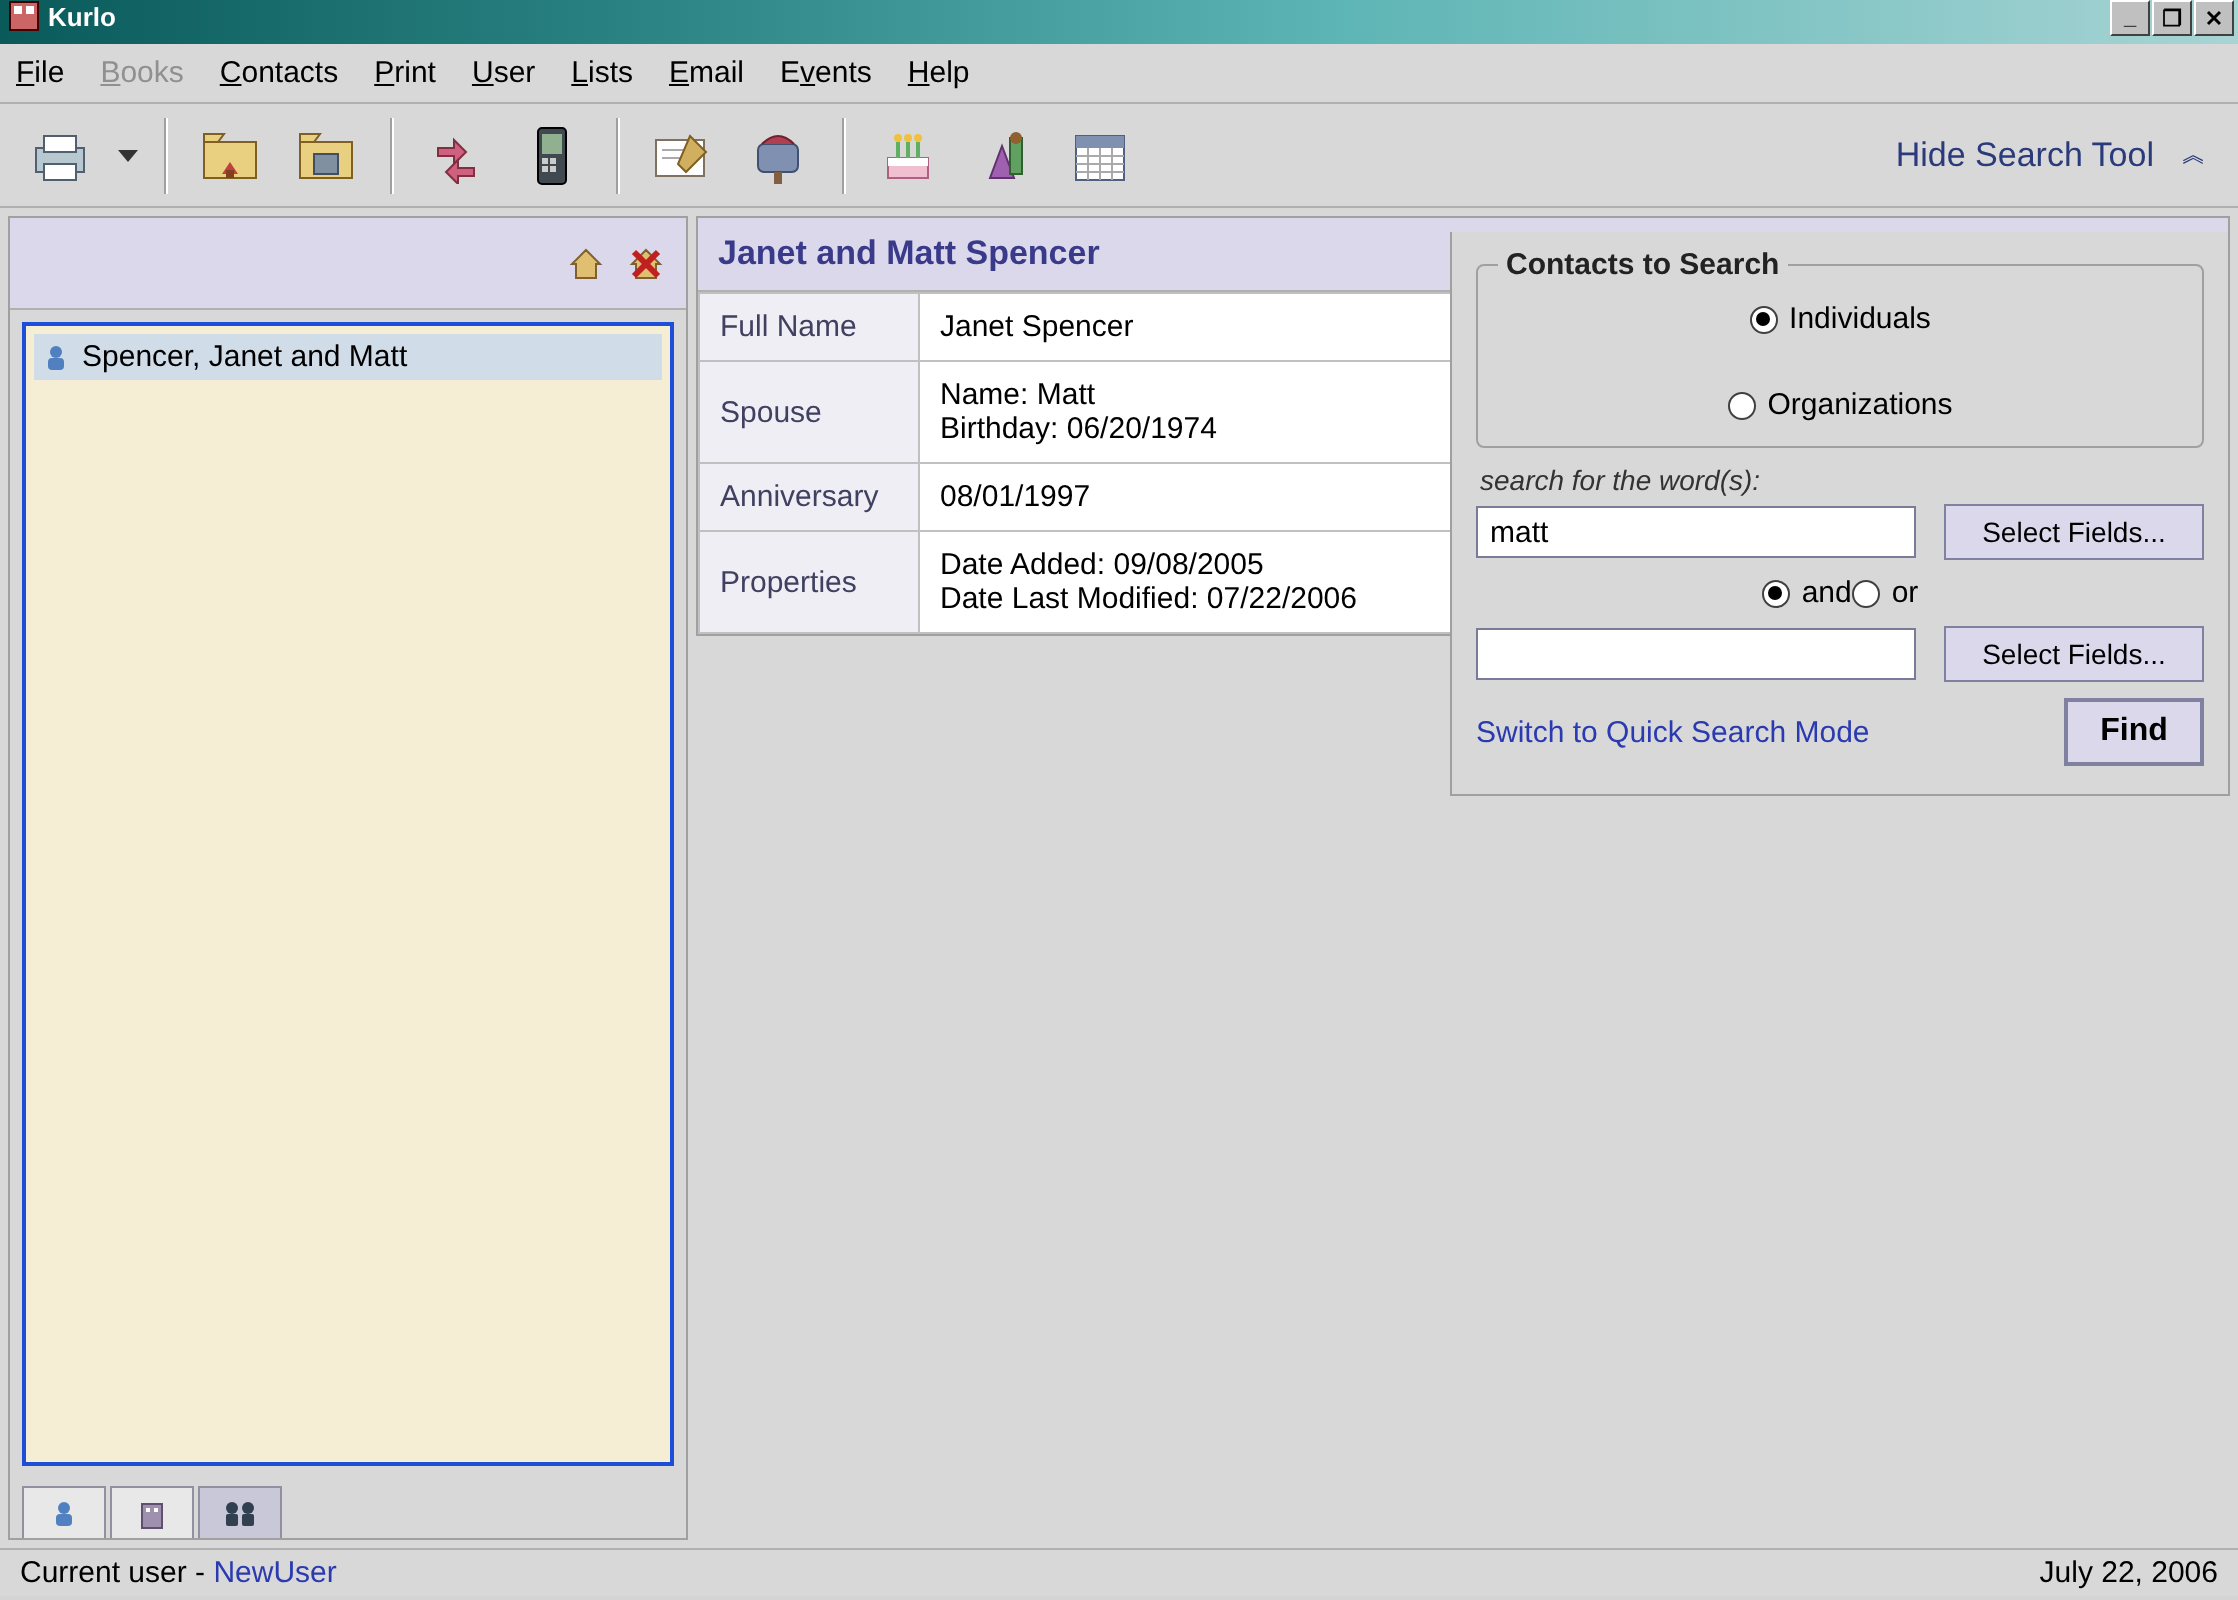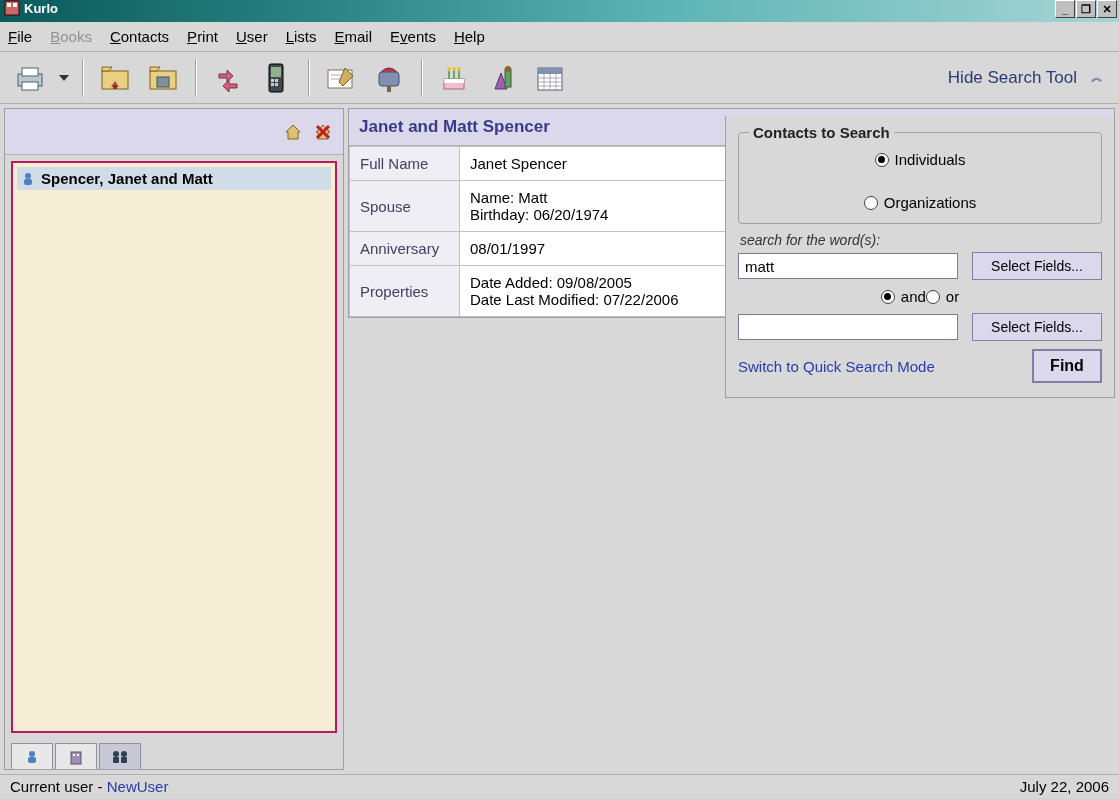--- a/index.html
+++ b/index.html
@@ -90,25 +90,24 @@
     height:46px;
     background:#dcd8ec;
     border-bottom:1px solid #b0b0b0;
     display:flex; align-items:center; justify-content:flex-end;
     padding:0 10px; gap:10px;
   }
   .mini-icon { width:20px; height:20px; display:inline-flex; align-items:center; justify-content:center; cursor:pointer; }
   .contact-list {
     flex:1;
     margin:6px;
-    border:2px solid #be185d;
+    border:2px solid #1d4ed8;
     background:#f5eed4;
     padding:4px;
     overflow:auto;
-    font-weight:bold;
   }
   .contact-row {
     display:flex; align-items:center; gap:6px;
     background:#d0dce8;
     padding:3px 4px;
     font-size:15px;
     cursor:pointer;
   }
   .bottom-tabs {
     height:30px;

